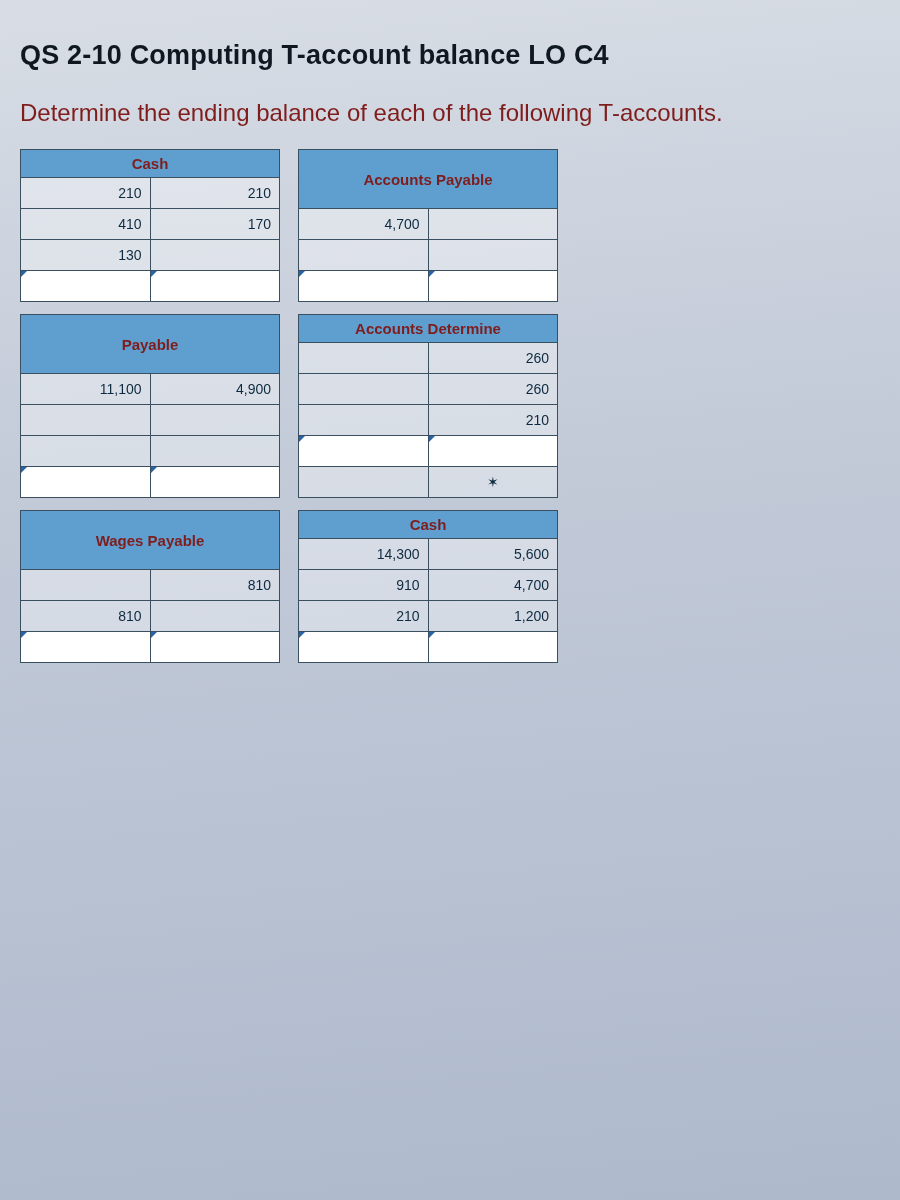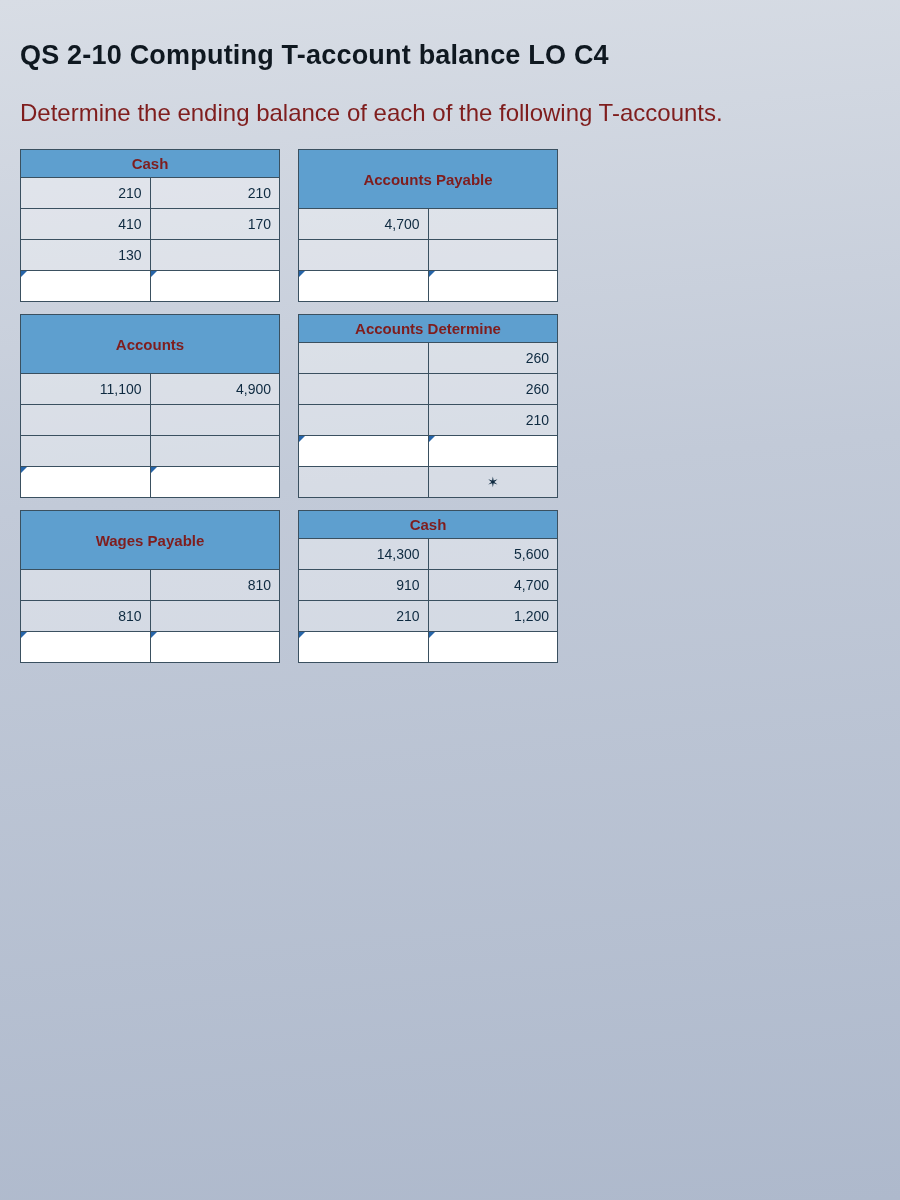--- a/index.html
+++ b/index.html
@@ -141,21 +141,21 @@
             </tr>
       </tbody>
         </table>
     </div>
 
     <div class="row-of-accounts">
 
       <table class="t-account">
         <tbody>
             <tr>
-              <th colspan="2">Accounts</th>
+              <th colspan="2">Payable</th>
             </tr>
         <tr>
               <td>11,100</td>
               <td>4,900</td>
             </tr>
         <tr>
               <td></td>
               <td></td>
             </tr>
         <tr>

